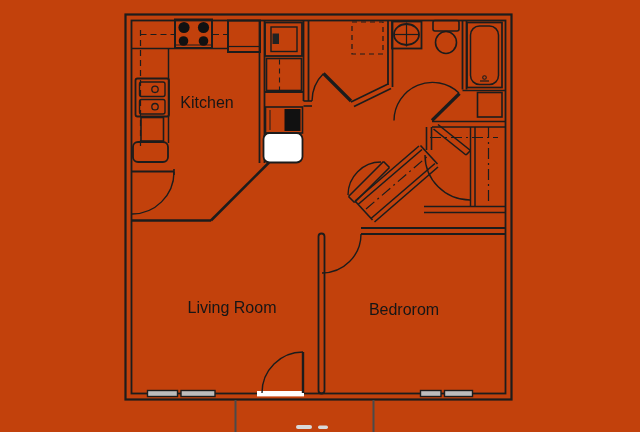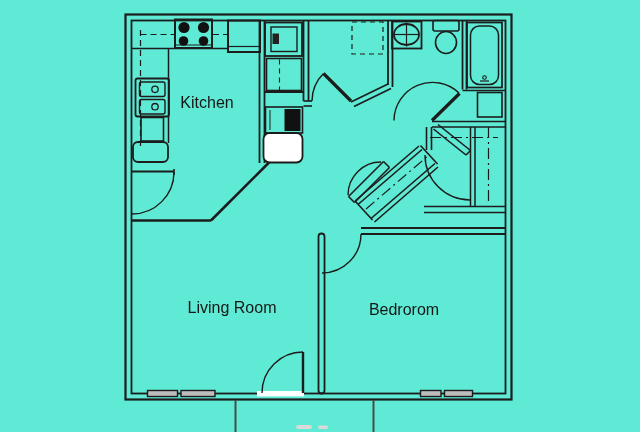--- a/index.html
+++ b/index.html
@@ -1,16 +1,16 @@
 <!DOCTYPE html>
 <html><head>
 <meta charset="utf-8">
 <style>
   html,body{margin:0;padding:0;background:#ffffff;}
-  #stage{position:relative;width:640px;height:432px;background:#5eead4;overflow:hidden;
+  #stage{position:relative;width:640px;height:432px;background:#c2410c;overflow:hidden;
          font-family:"Liberation Sans",sans-serif;}
   svg{position:absolute;left:0;top:0;}
   svg text{font-family:"Liberation Sans",sans-serif;font-size:16px;fill:#161616;}
 </style>
 </head>
 <body>
 
 <div id="stage">
 <svg width="640" height="432" viewBox="0 0 640 432">
 

